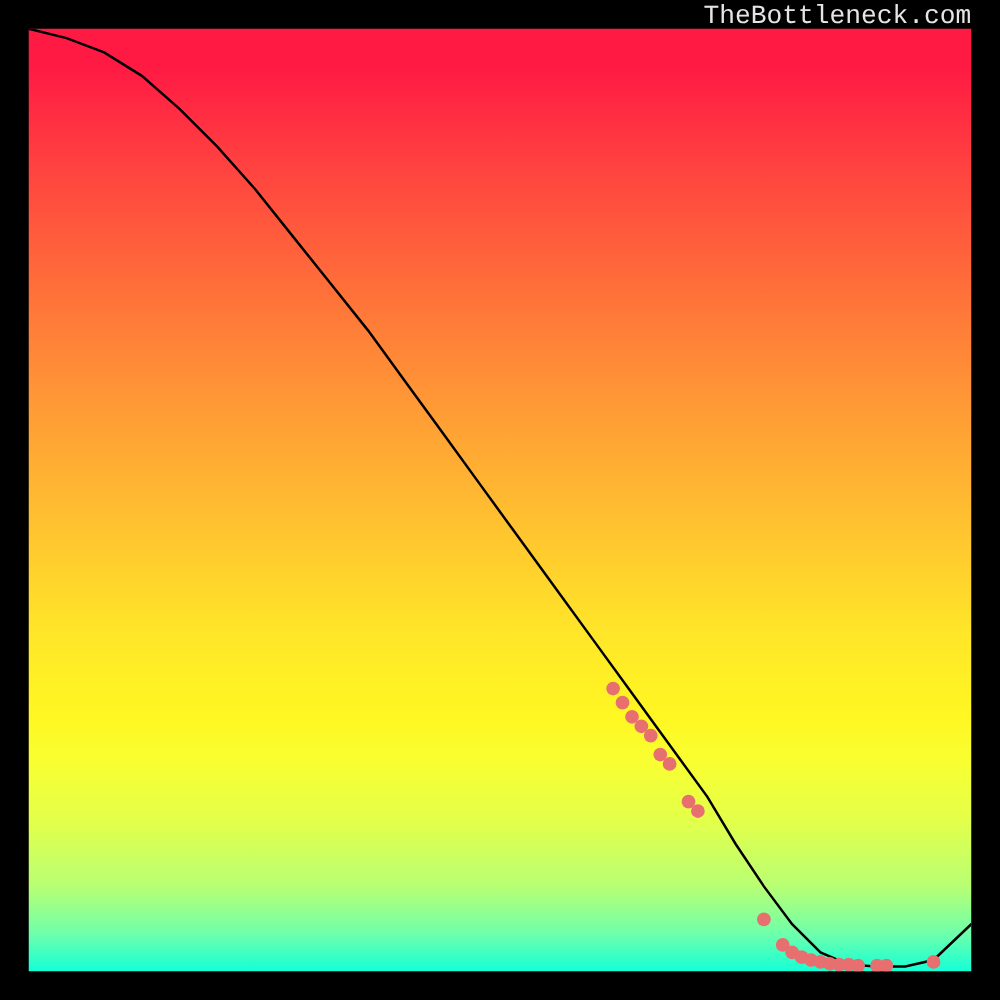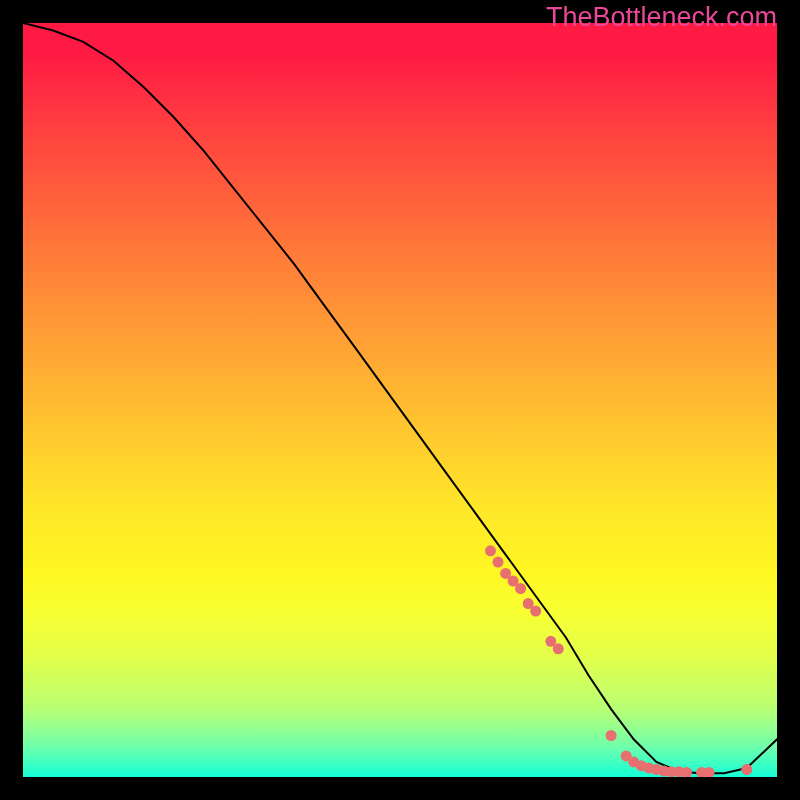--- a/index.html
+++ b/index.html
@@ -41,23 +41,23 @@
     position: absolute;
     left: 23px;
     top: 23px;
     width: 754px;
     height: 754px;
   }
   .watermark {
     position: absolute;
     top: 2px;
     right: 23px;
-    font-family: Liberation Sans, sans-serif;
-    font-size: 27px;
-    color: #ec4899;
+    font-family: Liberation Mono, monospace;
+    font-size: 21px;
+    color: #e5e5e5;
     letter-spacing: 0px;
   }
 </style>
 </head>
 <body>
 
 <div class="wrap">
   <div class="plot"></div>
 
   <svg class="curve" viewBox="0 0 754 754" preserveAspectRatio="none">

